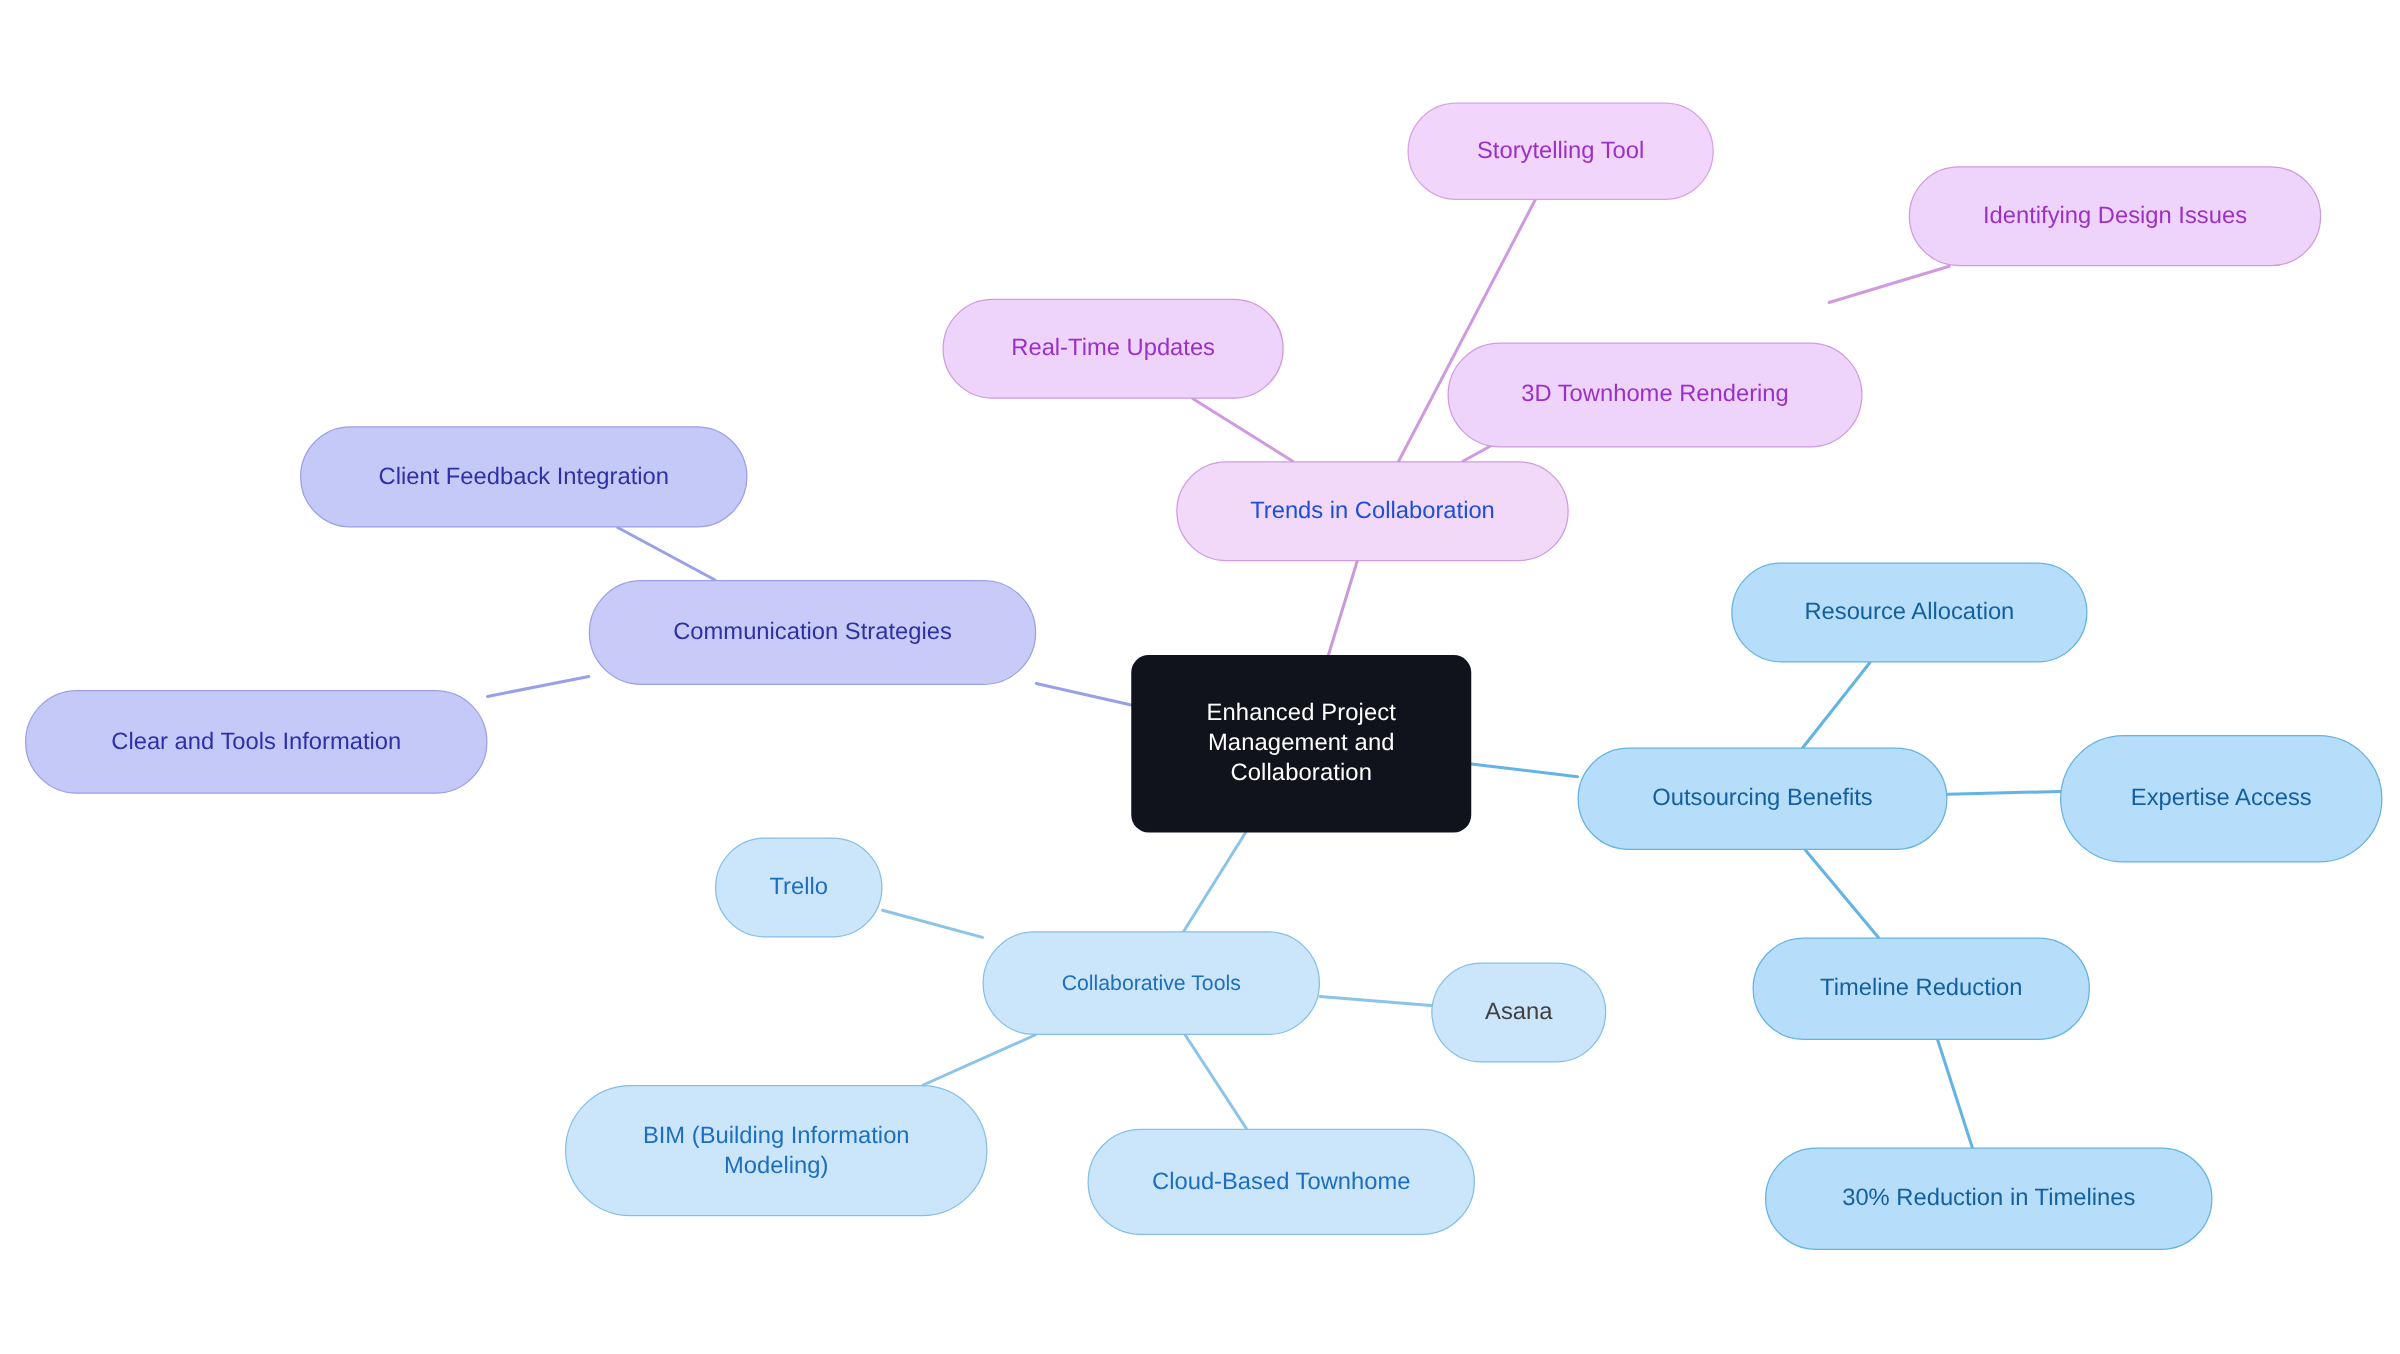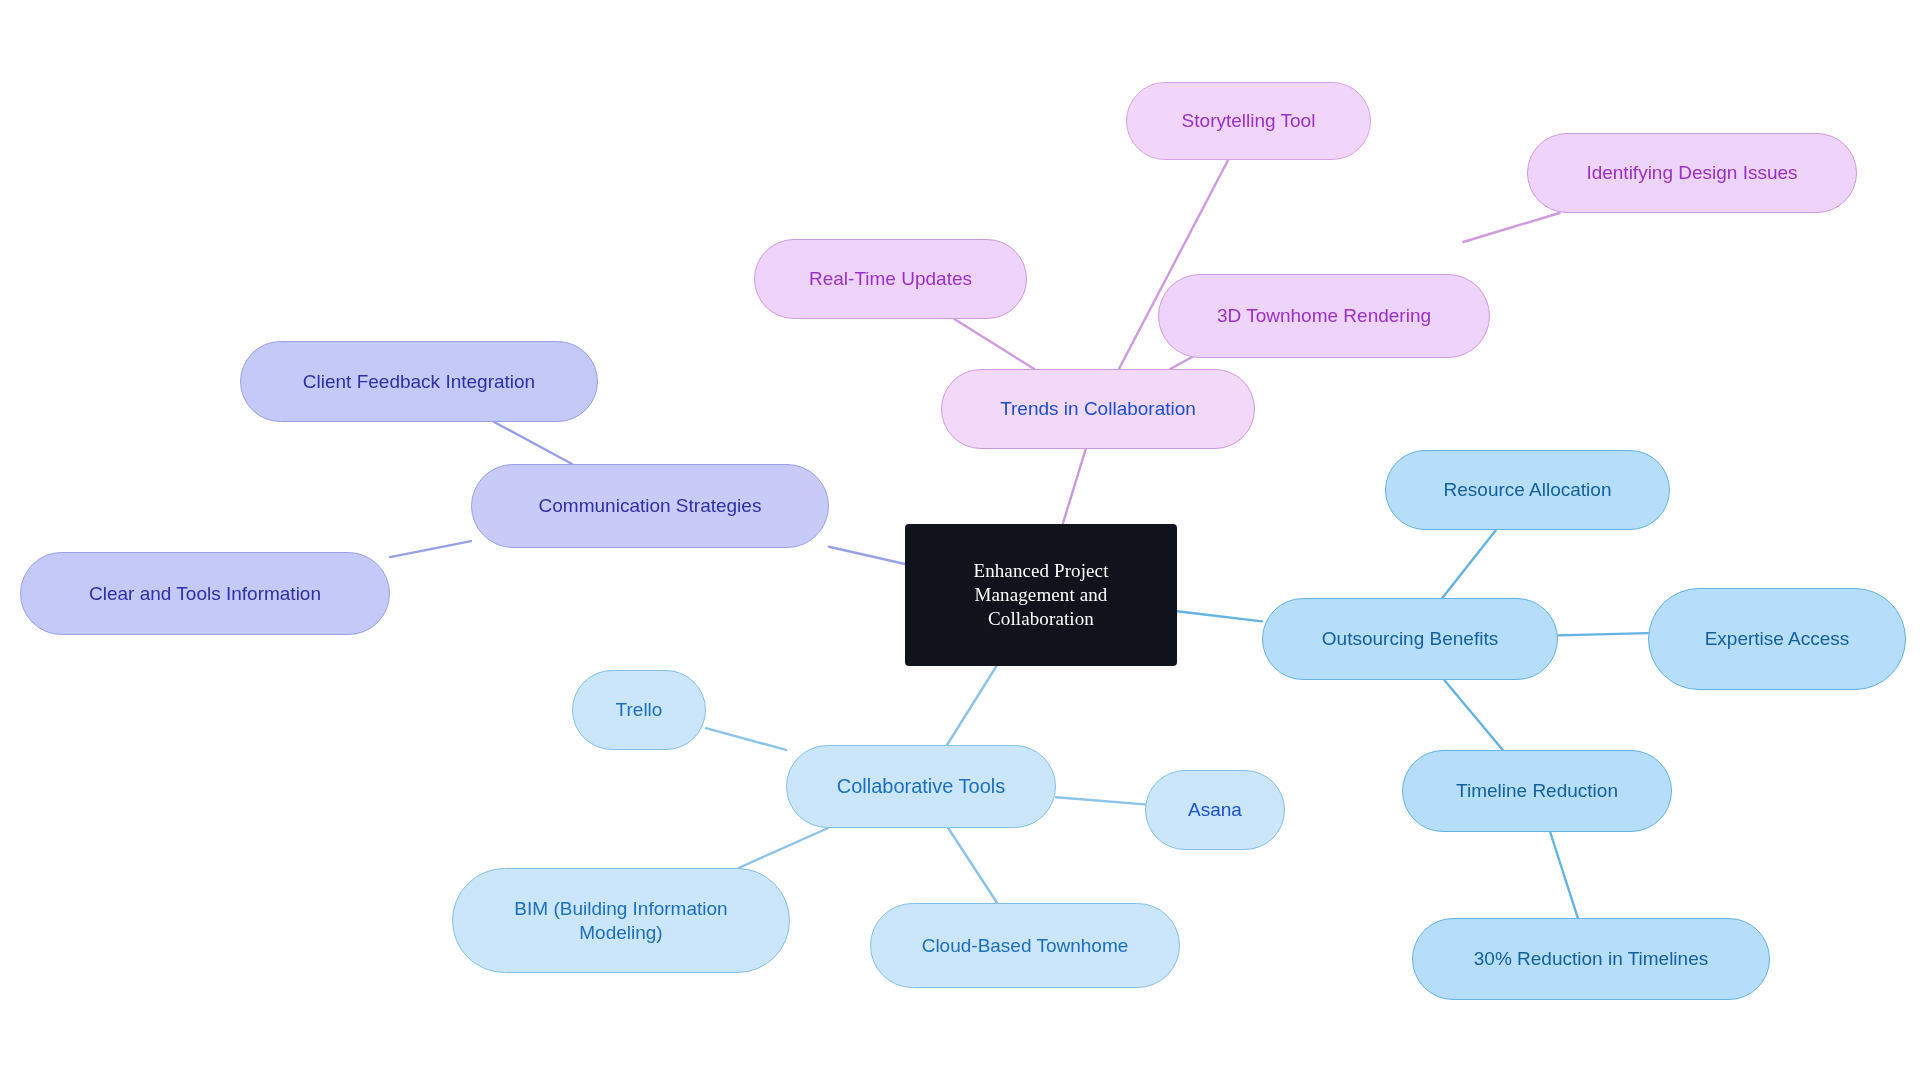--- a/index.html
+++ b/index.html
@@ -34,26 +34,25 @@
     text-align: center;
     border-radius: 999px;
     border-style: solid;
     border-width: 1.5px;
     line-height: 1.25;
     padding: 4px 10px;
     white-space: pre-line;
     z-index: 2;
   }
   .node-root {
-    border-radius: 4px;
+    border-radius: 14px;
     border-width: 0;
     font-size: 19px;
     letter-spacing: 0.1px;
     z-index: 3;
-    font-family: Liberation Serif, serif;
   }
 </style>
 </head>
 <body>
 
 <div id="mindmap-canvas">
   <svg id="edge-layer" viewBox="0 0 1920 1083">
       <path d="M 1062.758064516129 524 Q 1074.25 486.5 1085.741935483871 449" stroke="#c89ada" stroke-width="2.4" fill="none" stroke-linecap="round"></path>
       <path d="M 1118.9027777777778 369 Q 1173.5112847222222 264.5 1228.1197916666667 160" stroke="#cf9ae0" stroke-width="2.4" fill="none" stroke-linecap="round"></path>
       <path d="M 1034.1538461538462 369 Q 994.25 344 954.3461538461538 319" stroke="#cf9ae0" stroke-width="2.4" fill="none" stroke-linecap="round"></path>
@@ -83,20 +82,20 @@
       <div class="node" style="left: 1158px; top: 242px; width: 332px; height: 84px; background: rgb(238, 212, 250); color: rgb(155, 48, 201); border-color: rgb(207, 154, 224); font-size: 19px; margin-top: 32px;"><span>3D Townhome Rendering</span></div>
       <div class="node" style="left: 1527px; top: 133px; width: 330px; height: 80px; background: rgb(238, 212, 250); color: rgb(155, 48, 201); border-color: rgb(207, 154, 224); font-size: 19px;"><span>Identifying Design Issues</span></div>
       <div class="node" style="left: 471px; top: 464px; width: 358px; height: 84px; background: rgb(200, 203, 247); color: rgb(47, 47, 168); border-color: rgb(154, 160, 232); font-size: 19px;"><span>Communication Strategies</span></div>
       <div class="node" style="left: 240px; top: 341px; width: 358px; height: 81px; background: rgb(197, 201, 248); color: rgb(47, 47, 168); border-color: rgb(154, 160, 232); font-size: 19px;"><span>Client Feedback Integration</span></div>
       <div class="node" style="left: 20px; top: 552px; width: 370px; height: 83px; background: rgb(197, 201, 248); color: rgb(47, 47, 168); border-color: rgb(154, 160, 232); font-size: 19px;"><span>Clear and Tools Information</span></div>
       <div class="node" style="left: 1262px; top: 598px; width: 296px; height: 82px; background: rgb(182, 221, 250); color: rgb(20, 96, 158); border-color: rgb(99, 179, 228); font-size: 19px;"><span>Outsourcing Benefits</span></div>
       <div class="node" style="left: 1385px; top: 450px; width: 285px; height: 80px; background: rgb(182, 221, 250); color: rgb(20, 96, 158); border-color: rgb(99, 179, 228); font-size: 19px;"><span>Resource Allocation</span></div>
       <div class="node" style="left: 1648px; top: 588px; width: 258px; height: 102px; background: rgb(182, 221, 250); color: rgb(20, 96, 158); border-color: rgb(99, 179, 228); font-size: 19px;"><span>Expertise Access</span></div>
       <div class="node" style="left: 1402px; top: 750px; width: 270px; height: 82px; background: rgb(182, 221, 250); color: rgb(20, 96, 158); border-color: rgb(99, 179, 228); font-size: 19px;"><span>Timeline Reduction</span></div>
       <div class="node" style="left: 1412px; top: 918px; width: 358px; height: 82px; background: rgb(182, 221, 250); color: rgb(20, 96, 158); border-color: rgb(99, 179, 228); font-size: 19px;"><span>30% Reduction in Timelines</span></div>
-      <div class="node" style="left: 786px; top: 745px; width: 270px; height: 83px; background: rgb(203, 229, 251); color: rgb(28, 111, 191); border-color: rgb(132, 191, 232); font-size: 20px;"><span>Collaborative Tools</span></div>
+      <div class="node" style="left: 786px; top: 745px; width: 270px; height: 83px; background: rgb(203, 229, 251); color: rgb(28, 111, 191); border-color: rgb(132, 191, 232); font-size: 17px;"><span>Collaborative Tools</span></div>
       <div class="node" style="left: 572px; top: 670px; width: 134px; height: 80px; background: rgb(203, 229, 251); color: rgb(28, 111, 191); border-color: rgb(132, 191, 232); font-size: 19px;"><span>Trello</span></div>
-      <div class="node" style="left: 1145px; top: 770px; width: 140px; height: 80px; background: rgb(203, 229, 251); color: #1d4ed8; border-color: rgb(132, 191, 232); font-size: 19px;"><span>Asana</span></div>
+      <div class="node" style="left: 1145px; top: 770px; width: 140px; height: 80px; background: rgb(203, 229, 251); color: #404040; border-color: rgb(132, 191, 232); font-size: 19px;"><span>Asana</span></div>
       <div class="node" style="left: 452px; top: 868px; width: 338px; height: 105px; background: rgb(203, 229, 251); color: rgb(28, 111, 191); border-color: rgb(132, 191, 232); font-size: 19px;"><span>BIM (Building Information
 Modeling)</span></div>
       <div class="node" style="left: 870px; top: 903px; width: 310px; height: 85px; background: rgb(203, 229, 251); color: rgb(28, 111, 191); border-color: rgb(132, 191, 232); font-size: 19px;"><span>Cloud-Based Townhome</span></div>
     </div>
 </div>
 
 </body></html>

